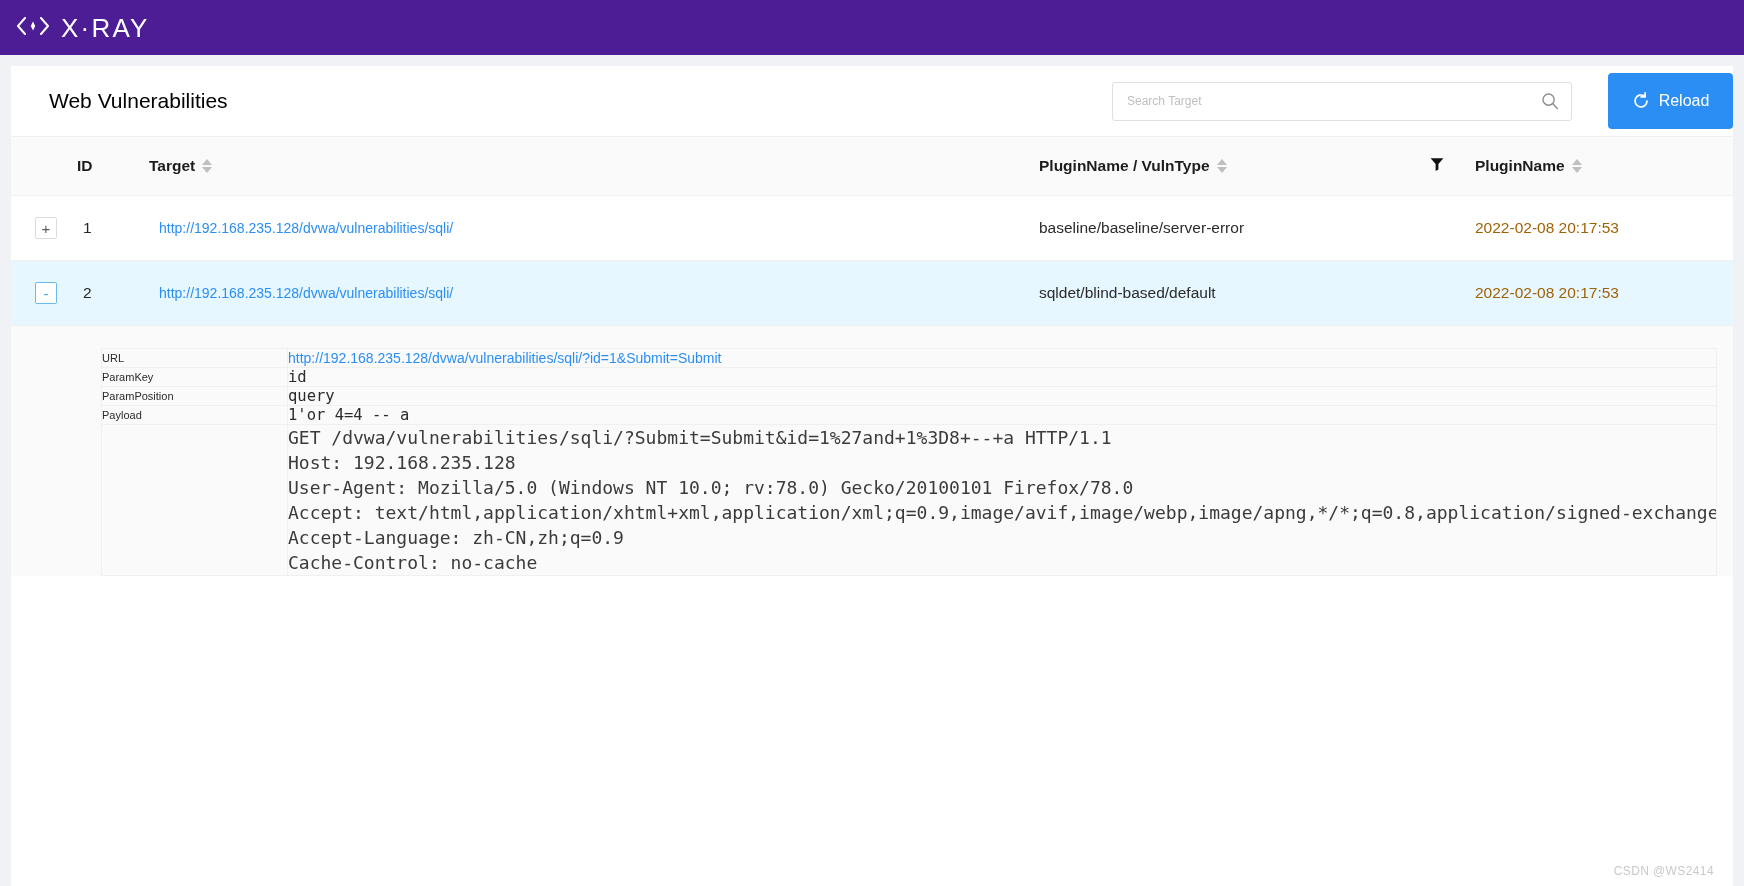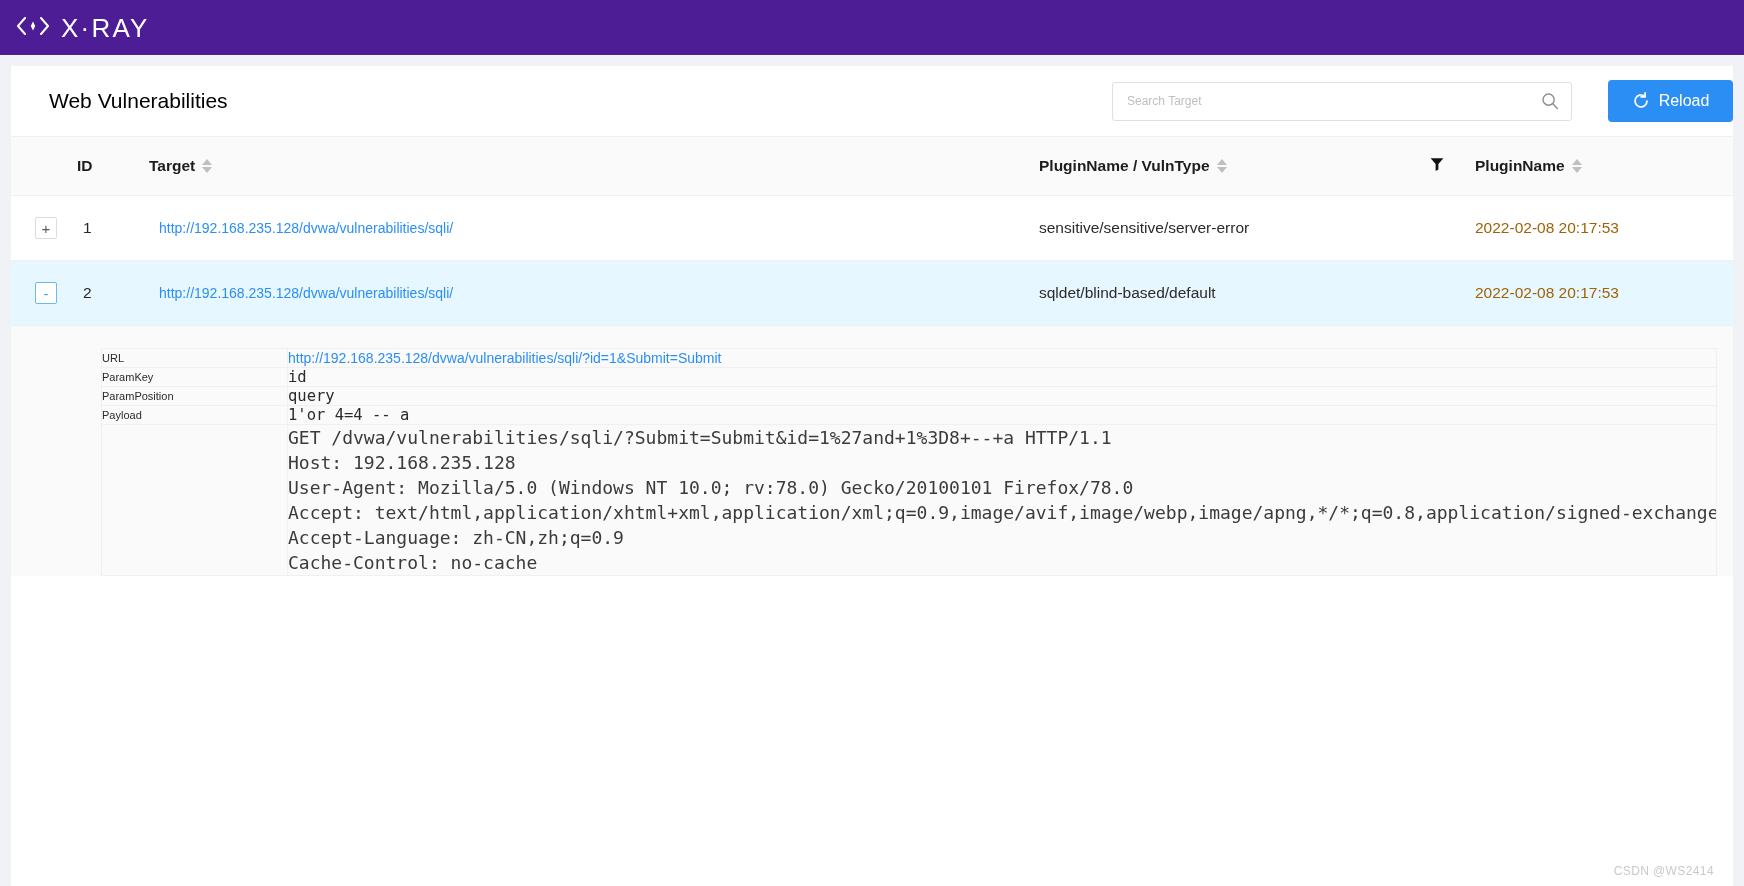--- a/index.html
+++ b/index.html
@@ -79,21 +79,21 @@
     font-family: "Liberation Sans", sans-serif;
     background: transparent;
   }
   .search-input::placeholder { color: #bfbfbf; }
   .search-icon { color: #8c8c8c; display: flex; align-items: center; }
   .reload-btn {
     background: #2b8ef5;
     color: #fff;
     border: none;
     border-radius: 4px;
-    height: 42px;
+    height: 56px;
     min-width: 125px;
     display: flex;
     align-items: center;
     justify-content: center;
     gap: 9px;
     font-size: 16px;
     cursor: pointer;
     font-family: "Liberation Sans", sans-serif;
     padding: 0 18px;
   }
@@ -327,21 +327,21 @@
       <tbody>
 
         <tr class="row-plain">
           <td>
             <button class="exp-btn">+</button>
           </td>
           <td class="cell-id">1</td>
           <td class="cell-target">
             <a class="link" href="#">http://192.168.235.128/dvwa/vulnerabilities/sqli/</a>
           </td>
-          <td class="cell-plugin">sensitive/sensitive/server-error</td>
+          <td class="cell-plugin">baseline/baseline/server-error</td>
           <td></td>
           <td class="cell-time">2022-02-08 20:17:53</td>
         </tr>
 
         <tr class="row-selected">
           <td>
             <button class="exp-btn open">-</button>
           </td>
           <td class="cell-id">2</td>
           <td class="cell-target">

